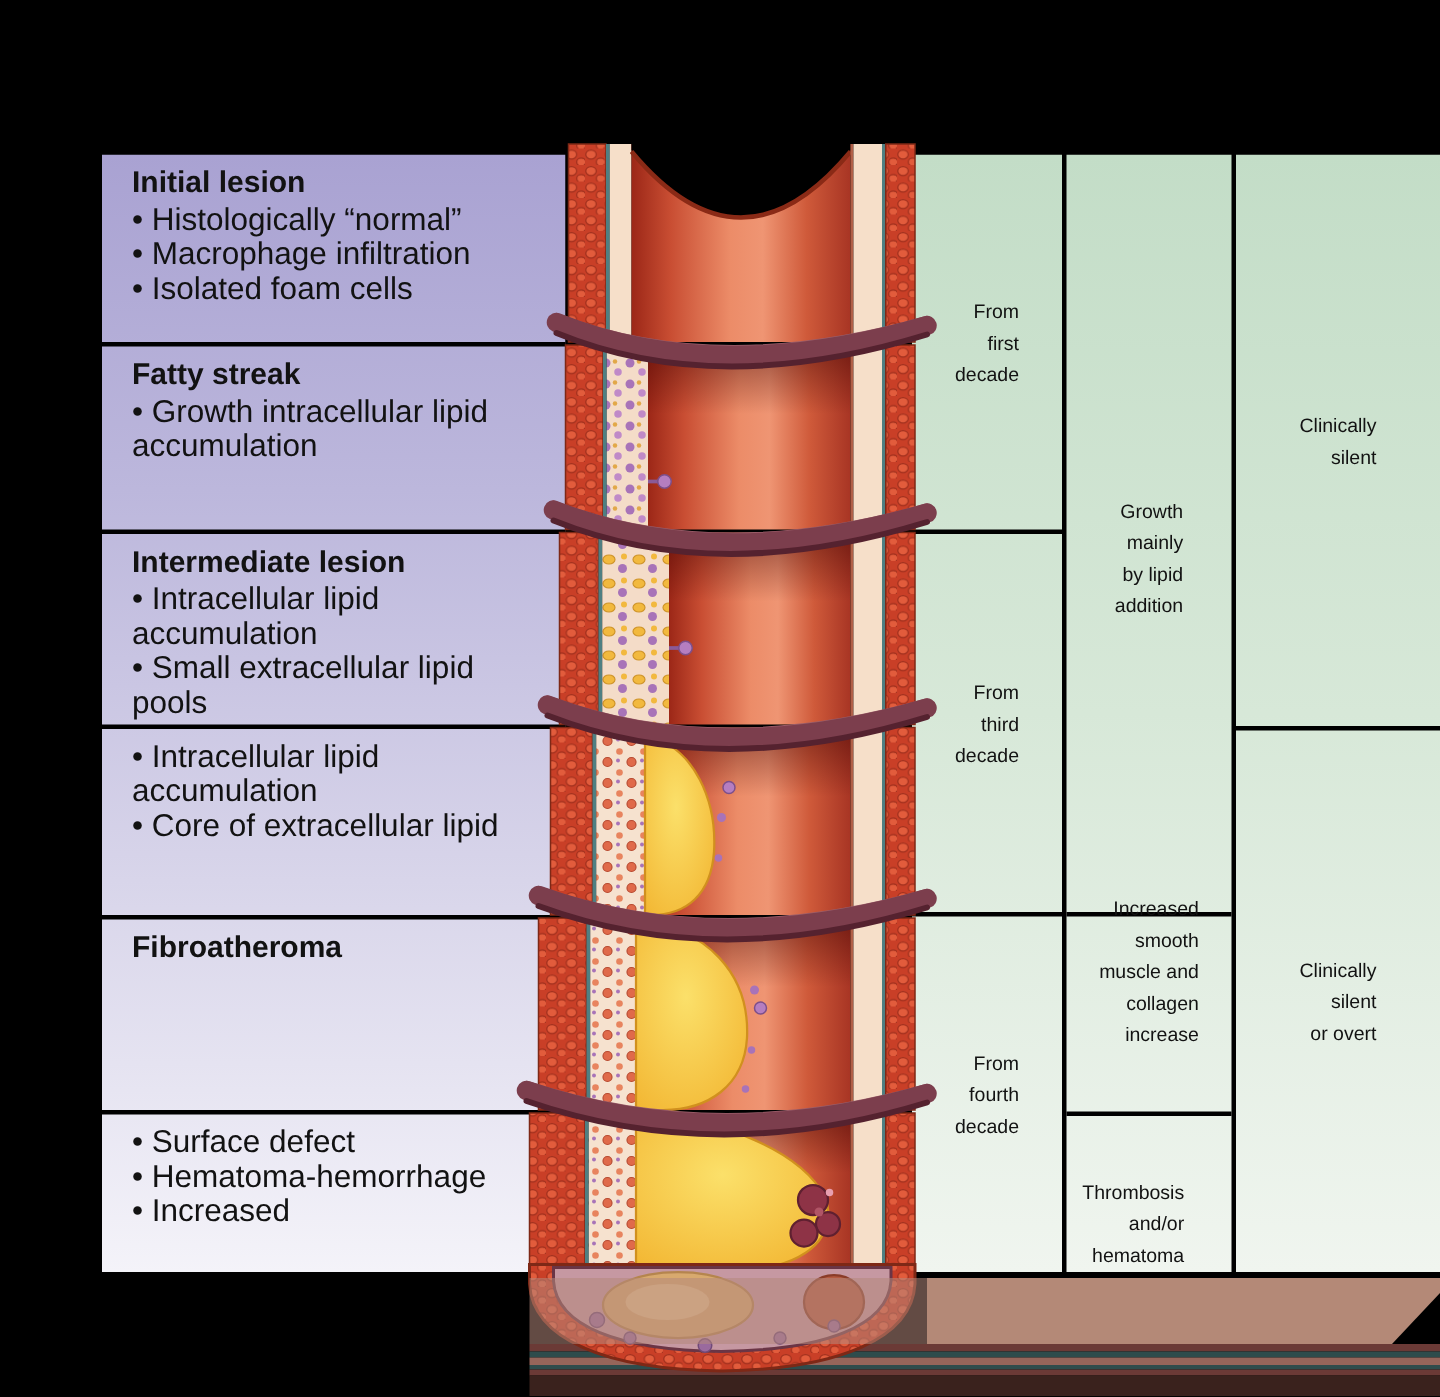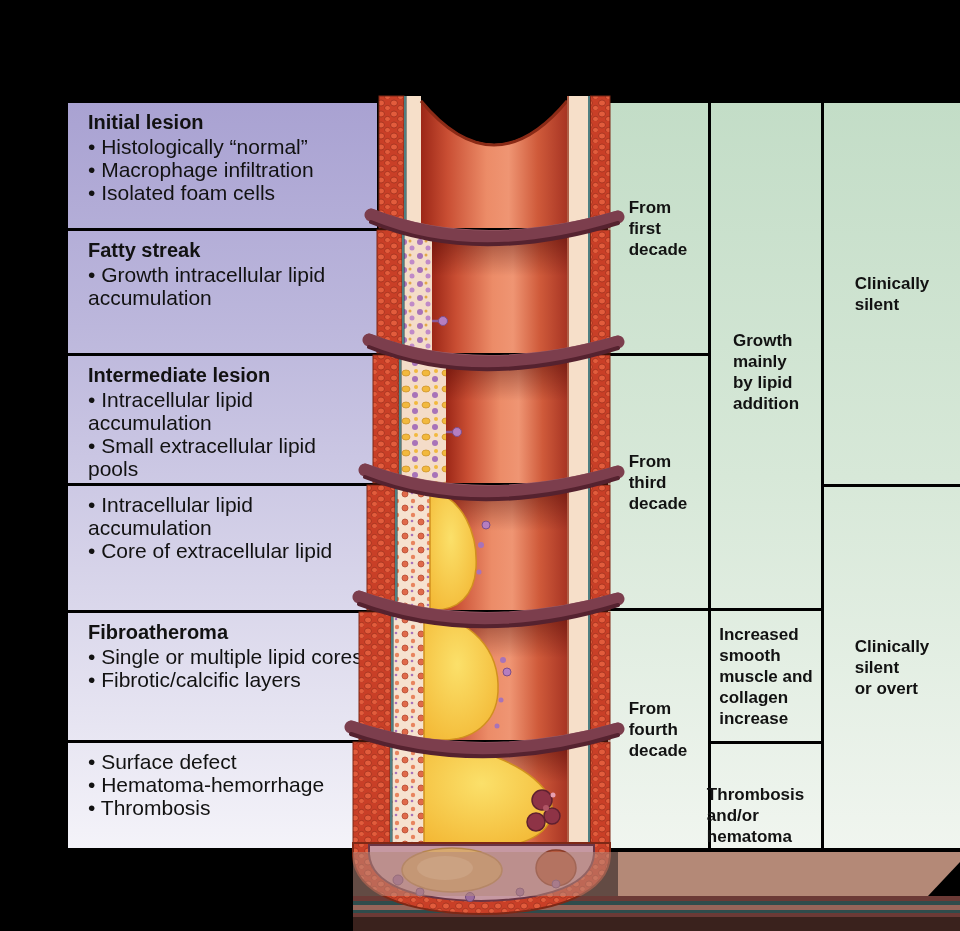--- a/index.html
+++ b/index.html
@@ -14,21 +14,21 @@
   .stage-row:last-child{border-bottom:none;}
   .stage-heading{font-size:20px;font-weight:700;line-height:25px;}
   .stage-bullets{font-size:21px;font-weight:400;line-height:23px;white-space:pre-line;}
 
   
   #right-panel{position:absolute;left:605px;top:100px;width:355px;height:751px;
     box-sizing:border-box;border:3px solid #000;border-right:none;
     background:linear-gradient(to bottom,#c3ddc7 0%,#d7e8d8 50%,#f0f5ef 100%);}
   .vline,.hline{position:absolute;background:#000;}
   .cell{position:absolute;display:flex;align-items:center;justify-content:center;
-    text-align:left;font-weight:700;font-size:17px;line-height:21px;white-space:pre-line;}
+    text-align:right;font-weight:400;font-size:13px;line-height:21px;white-space:pre-line;}
 
   
   #artery-svg{position:absolute;left:340px;top:88px;width:620px;height:843px;}
 </style>
 </head>
 <body>
 
 <div id="page">
 
   <div id="stage-panel">
@@ -46,27 +46,25 @@
       <div class="stage-heading">Intermediate lesion</div>
       <div class="stage-bullets">• Intracellular lipid accumulation
 • Small extracellular lipid pools</div>
     </div>
     <div class="stage-row" style="height:127px">
       <div class="stage-bullets">• Intracellular lipid accumulation
 • Core of extracellular lipid</div>
     </div>
     <div class="stage-row" style="height:130px">
       <div class="stage-heading">Fibroatheroma</div>
-      <div class="stage-bullets">• Single or multiple lipid cores
-• Fibrotic/calcific layers</div>
     </div>
     <div class="stage-row" style="height:105px">
       <div class="stage-bullets">• Surface defect
 • Hematoma-hemorrhage
-• Thrombosis</div>
+• Increased</div>
     </div>
   </div>
 
   <div id="right-panel"></div>
 
   <div class="vline" style="left:708px;top:100px;width:3px;height:751px"></div>
   <div class="vline" style="left:821px;top:100px;width:3px;height:751px"></div>
   <div class="hline" style="left:608px;top:353px;width:100px;height:3px"></div>
   <div class="hline" style="left:608px;top:608px;width:100px;height:3px"></div>
   <div class="hline" style="left:711px;top:608px;width:110px;height:3px"></div>
@@ -79,21 +77,21 @@
   <div class="cell" style="left:608px;top:356px;width:100px;height:252px">From
 third
 decade</div>
   <div class="cell" style="left:608px;top:611px;width:100px;height:237px">From
 fourth
 decade</div>
   <div class="cell" style="left:711px;top:119px;width:110px;height:505px">Growth
 mainly
 by lipid
 addition</div>
-  <div class="cell" style="left:711px;top:611px;width:110px;height:130px">Increased
+  <div class="cell" style="left:711px;top:582px;width:110px;height:130px">Increased
 smooth
 muscle and
 collagen
 increase</div>
   <div class="cell" style="left:711px;top:763px;width:89px;height:104px">Thrombosis
 and/or
 hematoma</div>
   <div class="cell" style="left:824px;top:103px;width:136px;height:381px">Clinically
 silent</div>
   <div class="cell" style="left:824px;top:487px;width:136px;height:361px">Clinically

